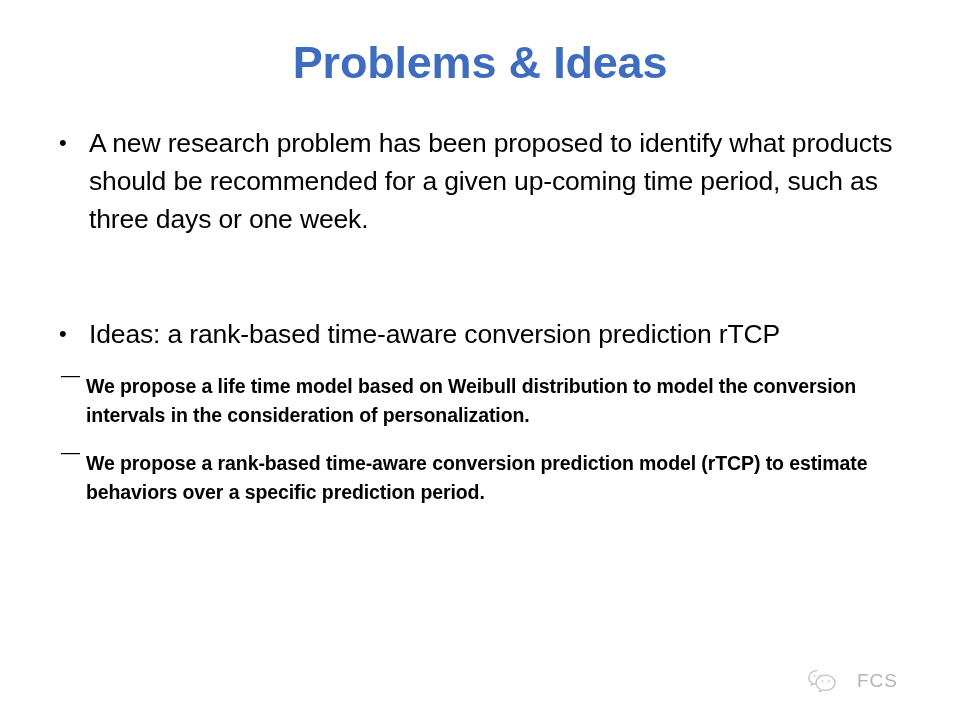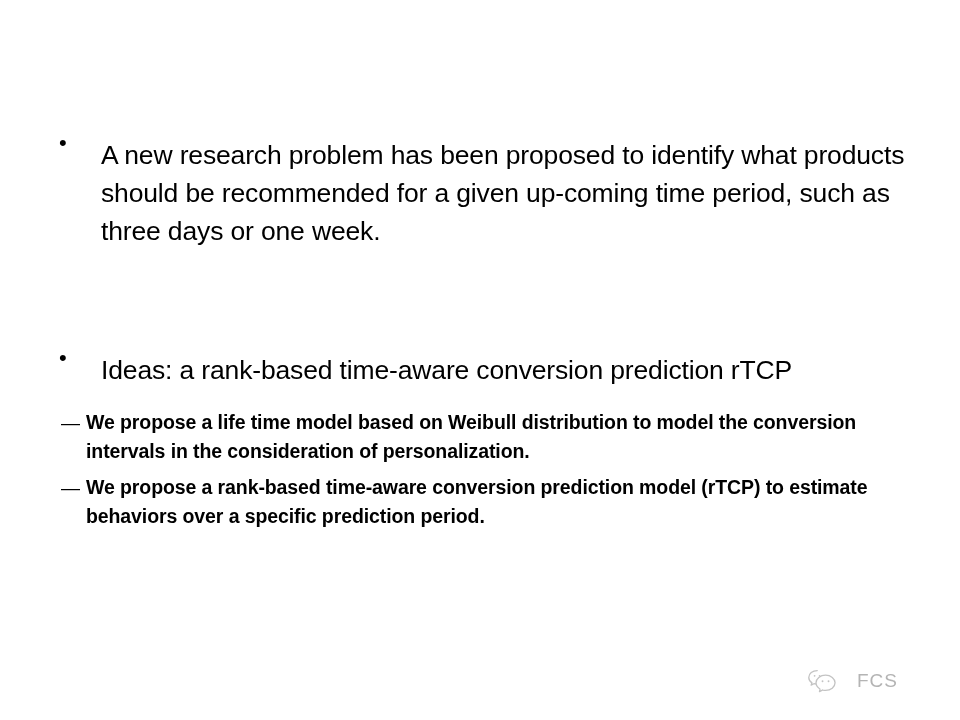--- a/index.html
+++ b/index.html
@@ -61,21 +61,21 @@
     font-size: 22px;
     line-height: 38px;
     text-align: left;
     padding-left: 7px;
     box-sizing: border-box;
   }
   .l1 .content {
     flex: 1 1 auto;
   }
   .l1 .content p {
-    margin: 12px;
+    margin: 0;
   }
 
   .gap-after-p1 { height: 77px; }
 
   
   .sublist {
     margin-top: 7px;
   }
   .l2 {
     display: flex;
@@ -89,21 +89,21 @@
   .l2 + .l2 { margin-top: 7px; }
   .l2 .marker {
     flex: 0 0 auto;
     width: 34px;
     font-size: 19px;
     line-height: 29px;
     padding-left: 9px;
     box-sizing: border-box;
     font-weight: 400;
   }
-  .l2 .content { flex: 1 1 auto; }
+  .l2 .content { flex: 1 1 auto; margin-top: 12px; }
   .l2 .content p { margin: 0; }
 
   
   .watermark {
     position: absolute;
     right: 62px;
     bottom: 26px;
     display: flex;
     align-items: center;
     gap: 20px;
@@ -119,20 +119,21 @@
     font-weight: 400;
     color: #b4b4b4;
     letter-spacing: 1px;
   }
 </style>
 </head>
 <body>
 
 <div class="slide">
 
+  <div class="slide-title">Problems &amp; Ideas</div>
 
   <div class="body-block">
 
     <div class="l1">
       <span class="marker">•</span>
       <span class="content">
         <p>A new research problem has been proposed to identify what products should be recommended for a given up-coming time period, such as three days or one week.</p>
       </span>
     </div>
 

